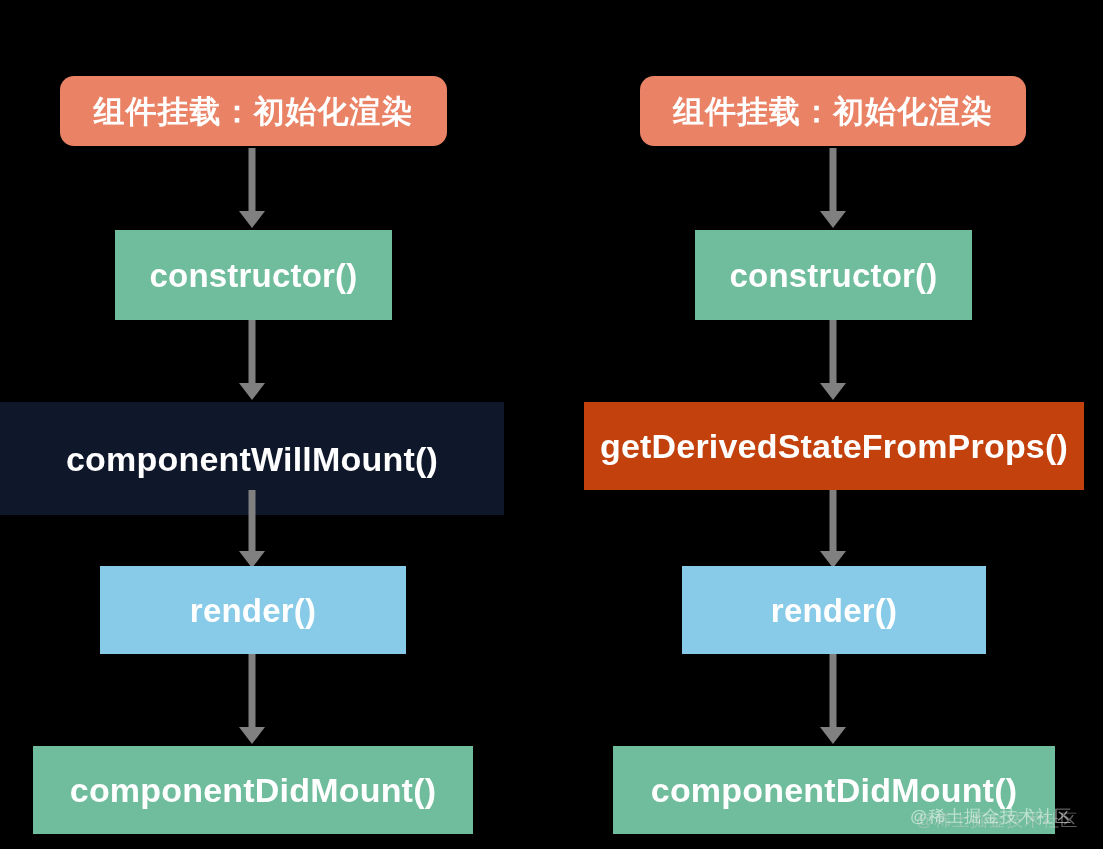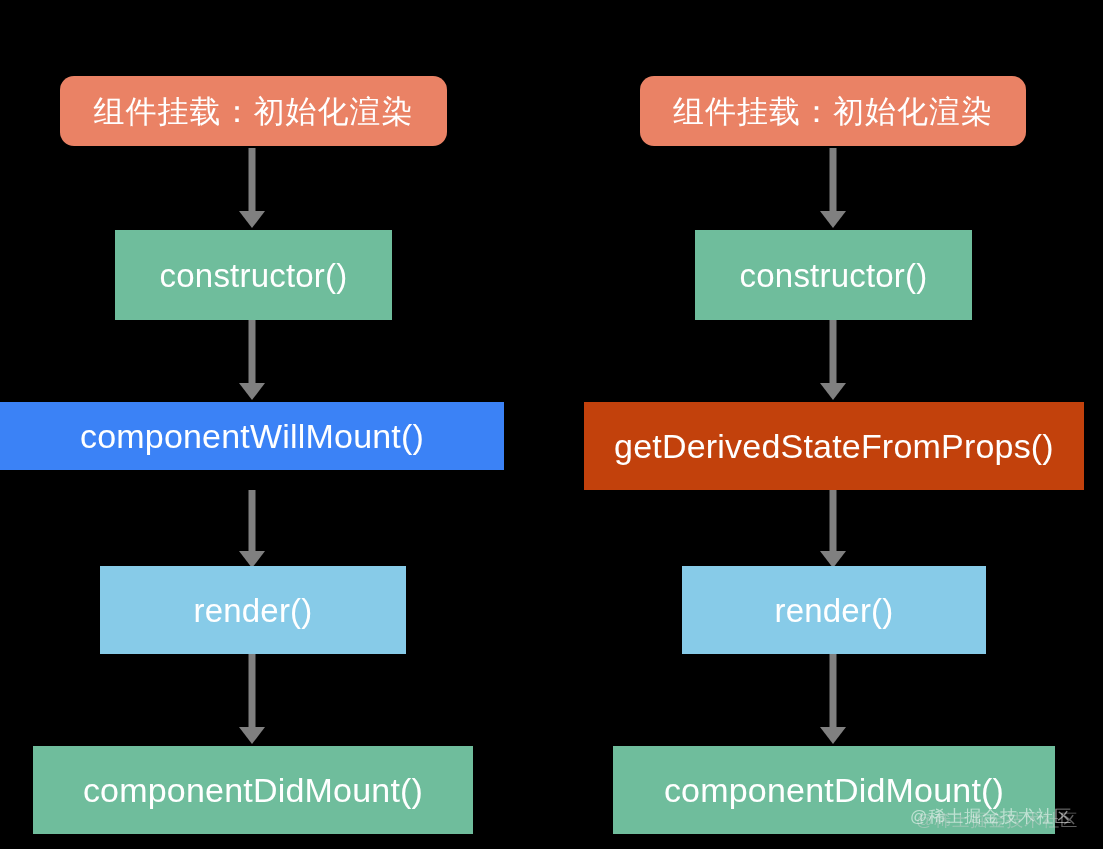--- a/index.html
+++ b/index.html
@@ -20,21 +20,21 @@
     background: #000000;
   }
 
   .node {
     position: absolute;
     display: flex;
     align-items: center;
     justify-content: center;
     box-sizing: border-box;
     color: #ffffff;
-    font-weight: normal;
+    font-weight: bold;
     text-align: left;
     white-space: nowrap;
     letter-spacing: 0.2px;
     line-height: 1;
     user-select: none;
   }
 
   .node.pill {
     border-radius: 14px;
     font-size: 31px;
@@ -99,21 +99,21 @@
     <div class="head" style="top:63px;"></div>
   </div>
 
   <div class="node rect" style="left:115px; top:230px; width:277px; height:90px; background:#6fbd9c;">constructor()</div>
 
   <div class="arrow" style="left:252px; top:320px; height:82px;">
     <div class="shaft" style="height:66px;"></div>
     <div class="head" style="top:63px;"></div>
   </div>
 
-  <div class="node rect wide" style="left:0px; top:402px; width:504px; height:68px; background:#3b82f6;">componentWillMount()</div>
+  <div class="node rect wide" style="left:0px; top:402px; width:504px; height:113px; background:#0f172a;">componentWillMount()</div>
 
   <div class="arrow" style="left:252px; top:490px; height:80px;">
     <div class="shaft" style="height:64px;"></div>
     <div class="head" style="top:61px;"></div>
   </div>
 
   <div class="node rect" style="left:100px; top:566px; width:306px; height:88px; background:#87cbe8;">render()</div>
 
   <div class="arrow" style="left:252px; top:654px; height:92px;">
     <div class="shaft" style="height:76px;"></div>

